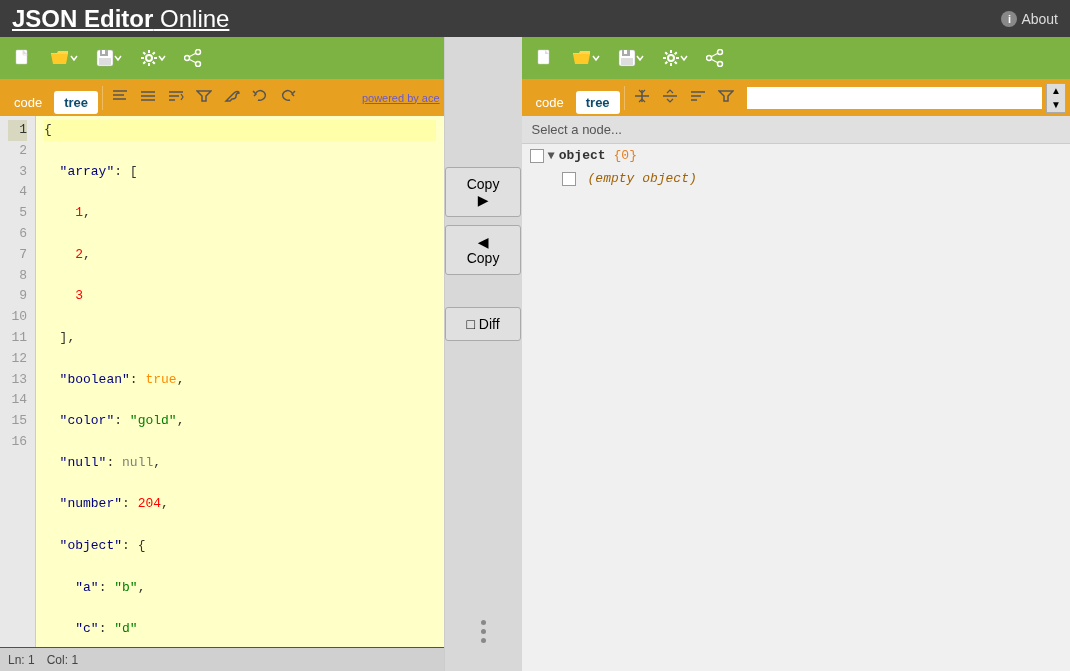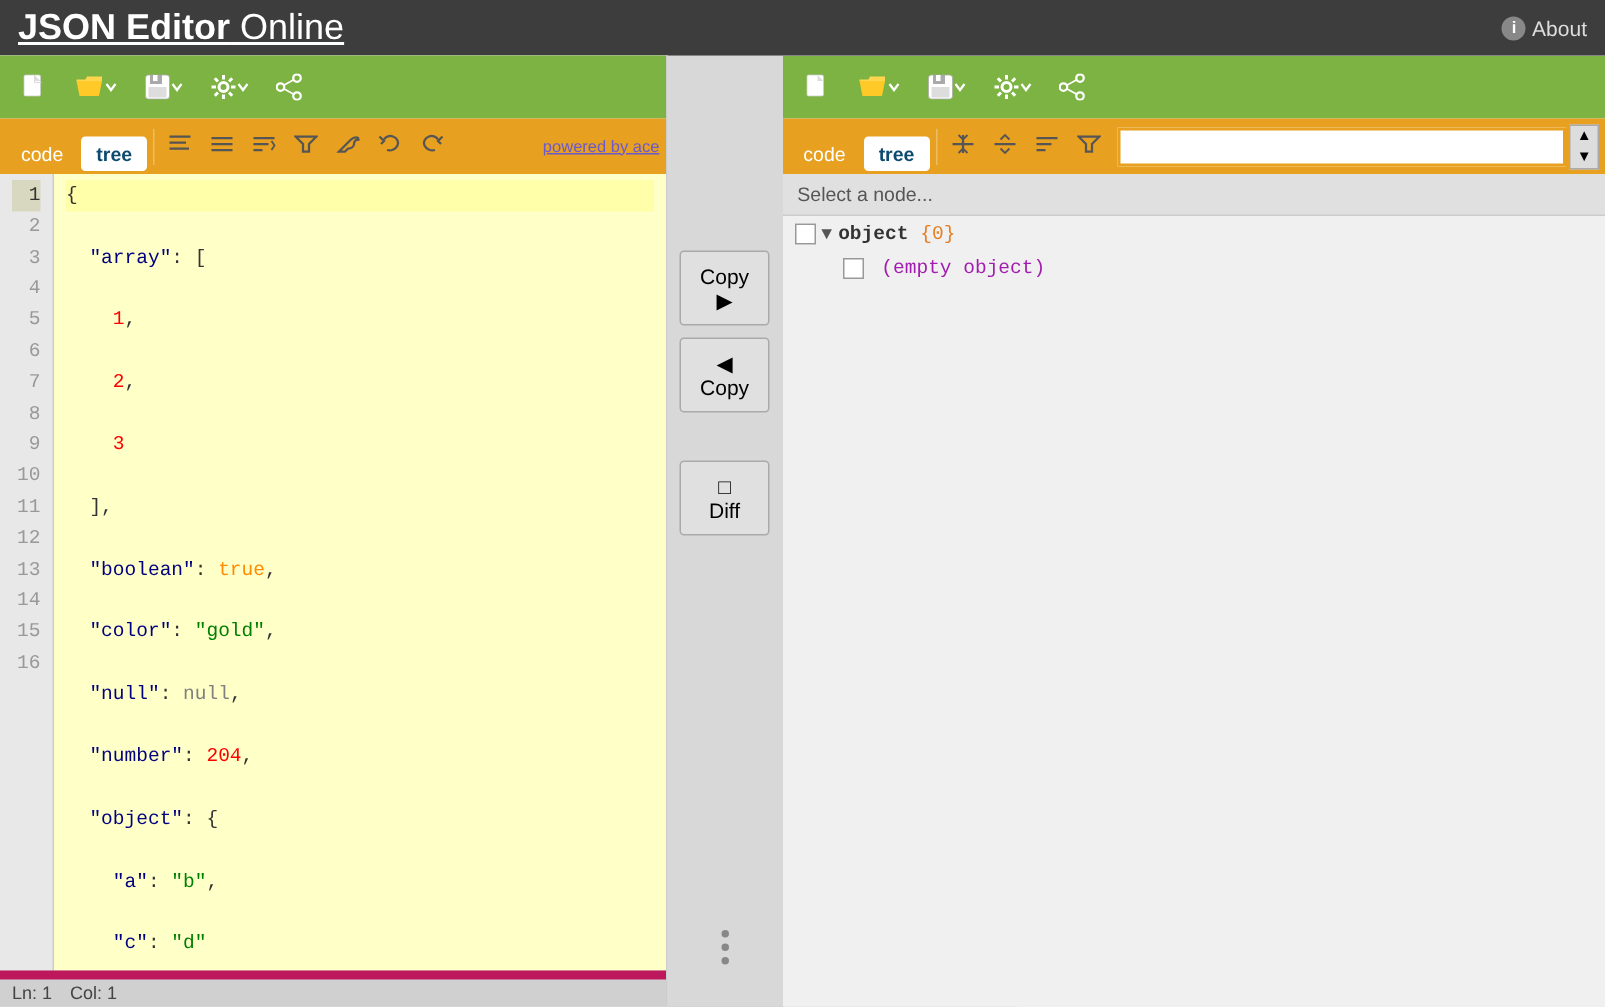--- a/index.html
+++ b/index.html
@@ -203,33 +203,33 @@
 
     
     .status-bar {
       background: #d0d0d0;
       height: 24px;
       display: flex;
       align-items: center;
       padding: 0 8px;
       font-size: 12px;
       color: #444;
-      border-top: 6px solid #be185d;
+      border-top: 1px solid #be185d;
     }
     .status-bar span { margin-right: 12px; }
 
     
     .action-btn {
       background: #e0e0e0;
       border: 1px solid #aaa;
       border-radius: 3px;
       padding: 8px 14px;
       cursor: pointer;
       font-size: 14px;
-      width: 60px;
+      width: 76px;
       display: flex;
       align-items: center;
       justify-content: center;
       gap: 4px;
     }
 
     
     .tree-area {
       flex: 1;
       background: #f0f0f0;
@@ -266,21 +266,22 @@
       cursor: pointer;
       font-size: 12px;
     }
 
     .tree-label {
       color: #333;
       font-weight: bold;
     }
 
     .tree-empty {
-      color: #a21caf;
+      color: #a16207;
+      font-style: italic;
       padding-left: 60px;
     }
 
     
     .search-input {
       flex: 1;
       background: white;
       border: 2px solid #e8a020;
       padding: 3px 6px;
       font-size: 13px;

